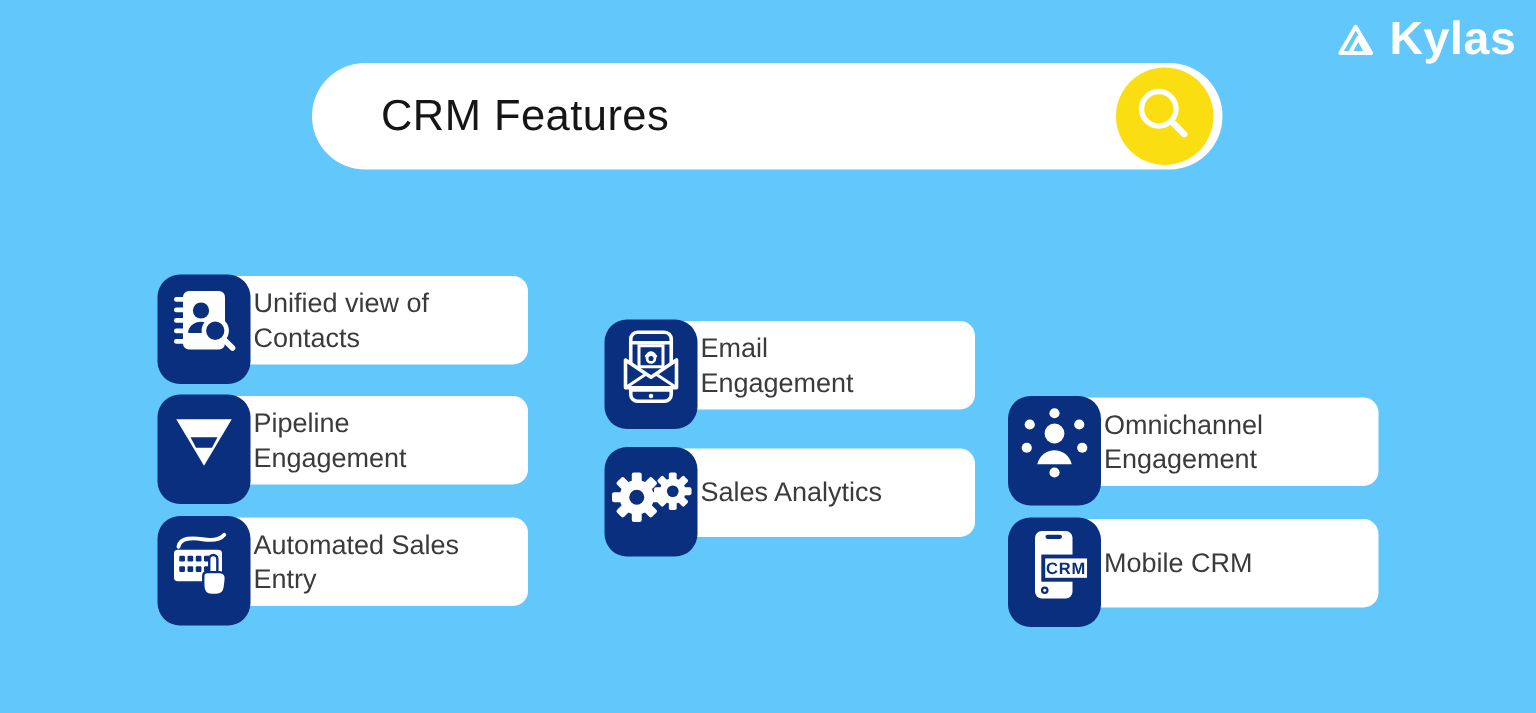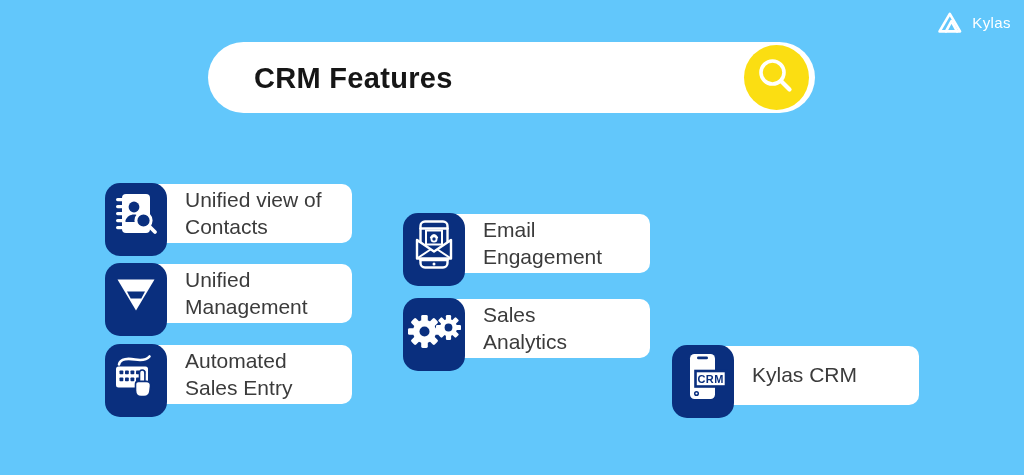--- a/index.html
+++ b/index.html
@@ -10,32 +10,32 @@
     --label-text:#3B3B3B;
     --search-text:#161616;
   }
   *{box-sizing:border-box}
   body{margin:0;background:var(--background);font-family:"Liberation Sans",sans-serif}
   .canvas{position:relative;width:1024px;height:475px;background:var(--background);overflow:hidden}
 
   
   .logo{position:absolute;top:10px;right:13px;display:flex;align-items:center;gap:6px;color:#fff}
   .logo svg{display:block}
-  .logo-text{font-size:15px;font-weight:normal;letter-spacing:.4px;line-height:1}
+  .logo-text{font-size:31px;font-weight:bold;letter-spacing:.4px;line-height:1}
 
   
   .searchbar{position:absolute;left:208px;top:42px;width:607px;height:71px;background:var(--card-white);border-radius:36px}
-  .search-query{position:absolute;left:46px;top:50%;transform:translateY(-50%);font-size:29px;font-weight:700;color:var(--search-text);letter-spacing:.3px;white-space:nowrap}
+  .search-query{position:absolute;left:46px;top:50%;transform:translateY(-50%);font-size:29px;font-weight:400;color:var(--search-text);letter-spacing:.3px;white-space:nowrap}
   .search-btn{position:absolute;right:6px;top:3px;width:65px;height:65px;border-radius:50%;background:var(--accent-yellow)}
   .search-btn svg{display:block;width:65px;height:65px}
 
   
   .card{position:absolute;width:247px;height:62px}
   .card-label{position:absolute;left:26px;top:1px;right:0;bottom:2px;background:var(--card-white);border-radius:10px;display:flex;align-items:center}
-  .label-text{display:block;margin-left:54px;width:155px;font-size:21px;font-weight:500;line-height:1.27;color:var(--label-text)}
+  .label-text{display:block;margin-left:38px;width:155px;font-size:18px;font-weight:500;line-height:1.27;color:var(--label-text)}
   .col-mid .label-text{width:138px}
   .tile{position:absolute;left:0;top:0;width:62px;height:73px;border-radius:15px;background:var(--tile-navy)}
   .tile svg{display:block;width:62px;height:62px}
 
   .pos-0{left:105px;top:183px}
   .pos-1{left:105px;top:263px}
   .pos-2{left:105px;top:344px}
   .pos-3{left:403px;top:213px}
   .pos-4{left:403px;top:298px}
   .pos-5{left:672px;top:184px}
@@ -90,21 +90,21 @@
         <circle cx="29" cy="24" r="5.4" class="nv"></circle>
         <path d="M20.5,37.5 C23,29.5 35,29.5 37.5,37.5 L37.5,39 L20.5,39 Z" class="nv"></path>
         <circle cx="38.5" cy="37.5" r="7.6" class="nv" stroke="#fff" stroke-width="3"></circle>
         <line x1="44.5" y1="43.5" x2="50" y2="49" stroke="#fff" stroke-width="3.8" stroke-linecap="round"></line>
       </svg>
     </div>
   </div>
 
   <div class="card pos-1">
     <div class="card-label">
-      <span class="label-text">Unified Management</span>
+      <span class="label-text">Pipeline Engagement</span>
     </div>
     <div class="tile">
       <svg viewBox="0 0 62 62">
         <path d="M12.5,16.5 L49.5,16.5 L31,47.5 Z" fill="#fff"></path>
         <path d="M22,28.5 L40,28.5 L36.3,35.5 L25.7,35.5 Z" class="nv"></path>
       </svg>
     </div>
   </div>
 
   <div class="card pos-2">
@@ -179,24 +179,43 @@
             <rect x="-2.6" y="-12.5" width="5.2" height="25" rx="1.2" transform="rotate(135)"></rect>
             <circle r="8.6"></circle>
           </g>
           <circle r="3.9" class="nv"></circle>
         </g>
       </svg>
     </div>
   </div>
 
 
+  <div class="card pos-6">
+    <div class="card-label">
+      <span class="label-text">Omnichannel Engagement</span>
+    </div>
+    <div class="tile">
+      <svg viewBox="0 0 62 62">
+        <g fill="#fff">
+          <circle cx="31" cy="25" r="6.6"></circle>
+          <path d="M19.5,45.5 C22.5,33 39.5,33 42.5,45.5 Z"></path>
+          <circle cx="31" cy="11.5" r="3.4"></circle>
+          <circle cx="14.5" cy="19" r="3.4"></circle>
+          <circle cx="47.5" cy="19" r="3.4"></circle>
+          <circle cx="12.5" cy="34.5" r="3.4"></circle>
+          <circle cx="49.5" cy="34.5" r="3.4"></circle>
+          <circle cx="31" cy="51" r="3.4"></circle>
+        </g>
+      </svg>
+    </div>
+  </div>
 
   <div class="card pos-7">
     <div class="card-label">
-      <span class="label-text">Kylas CRM</span>
+      <span class="label-text">Mobile CRM</span>
     </div>
     <div class="tile">
       <svg viewBox="0 0 62 62">
         <rect x="18" y="9" width="25" height="45" rx="4.5" fill="#fff"></rect>
         <rect x="25" y="11.5" width="11" height="2.8" rx="1.4" class="nv"></rect>
         <circle cx="24.5" cy="48.5" r="1.8" fill="none" class="snv" stroke-width="1.5"></circle>
         <rect x="23.5" y="26" width="30.5" height="15.5" fill="#fff" class="snv" stroke-width="2.6"></rect>
         <text x="38.7" y="37.8" text-anchor="middle" class="crm-text">CRM</text>
       </svg>
     </div>

